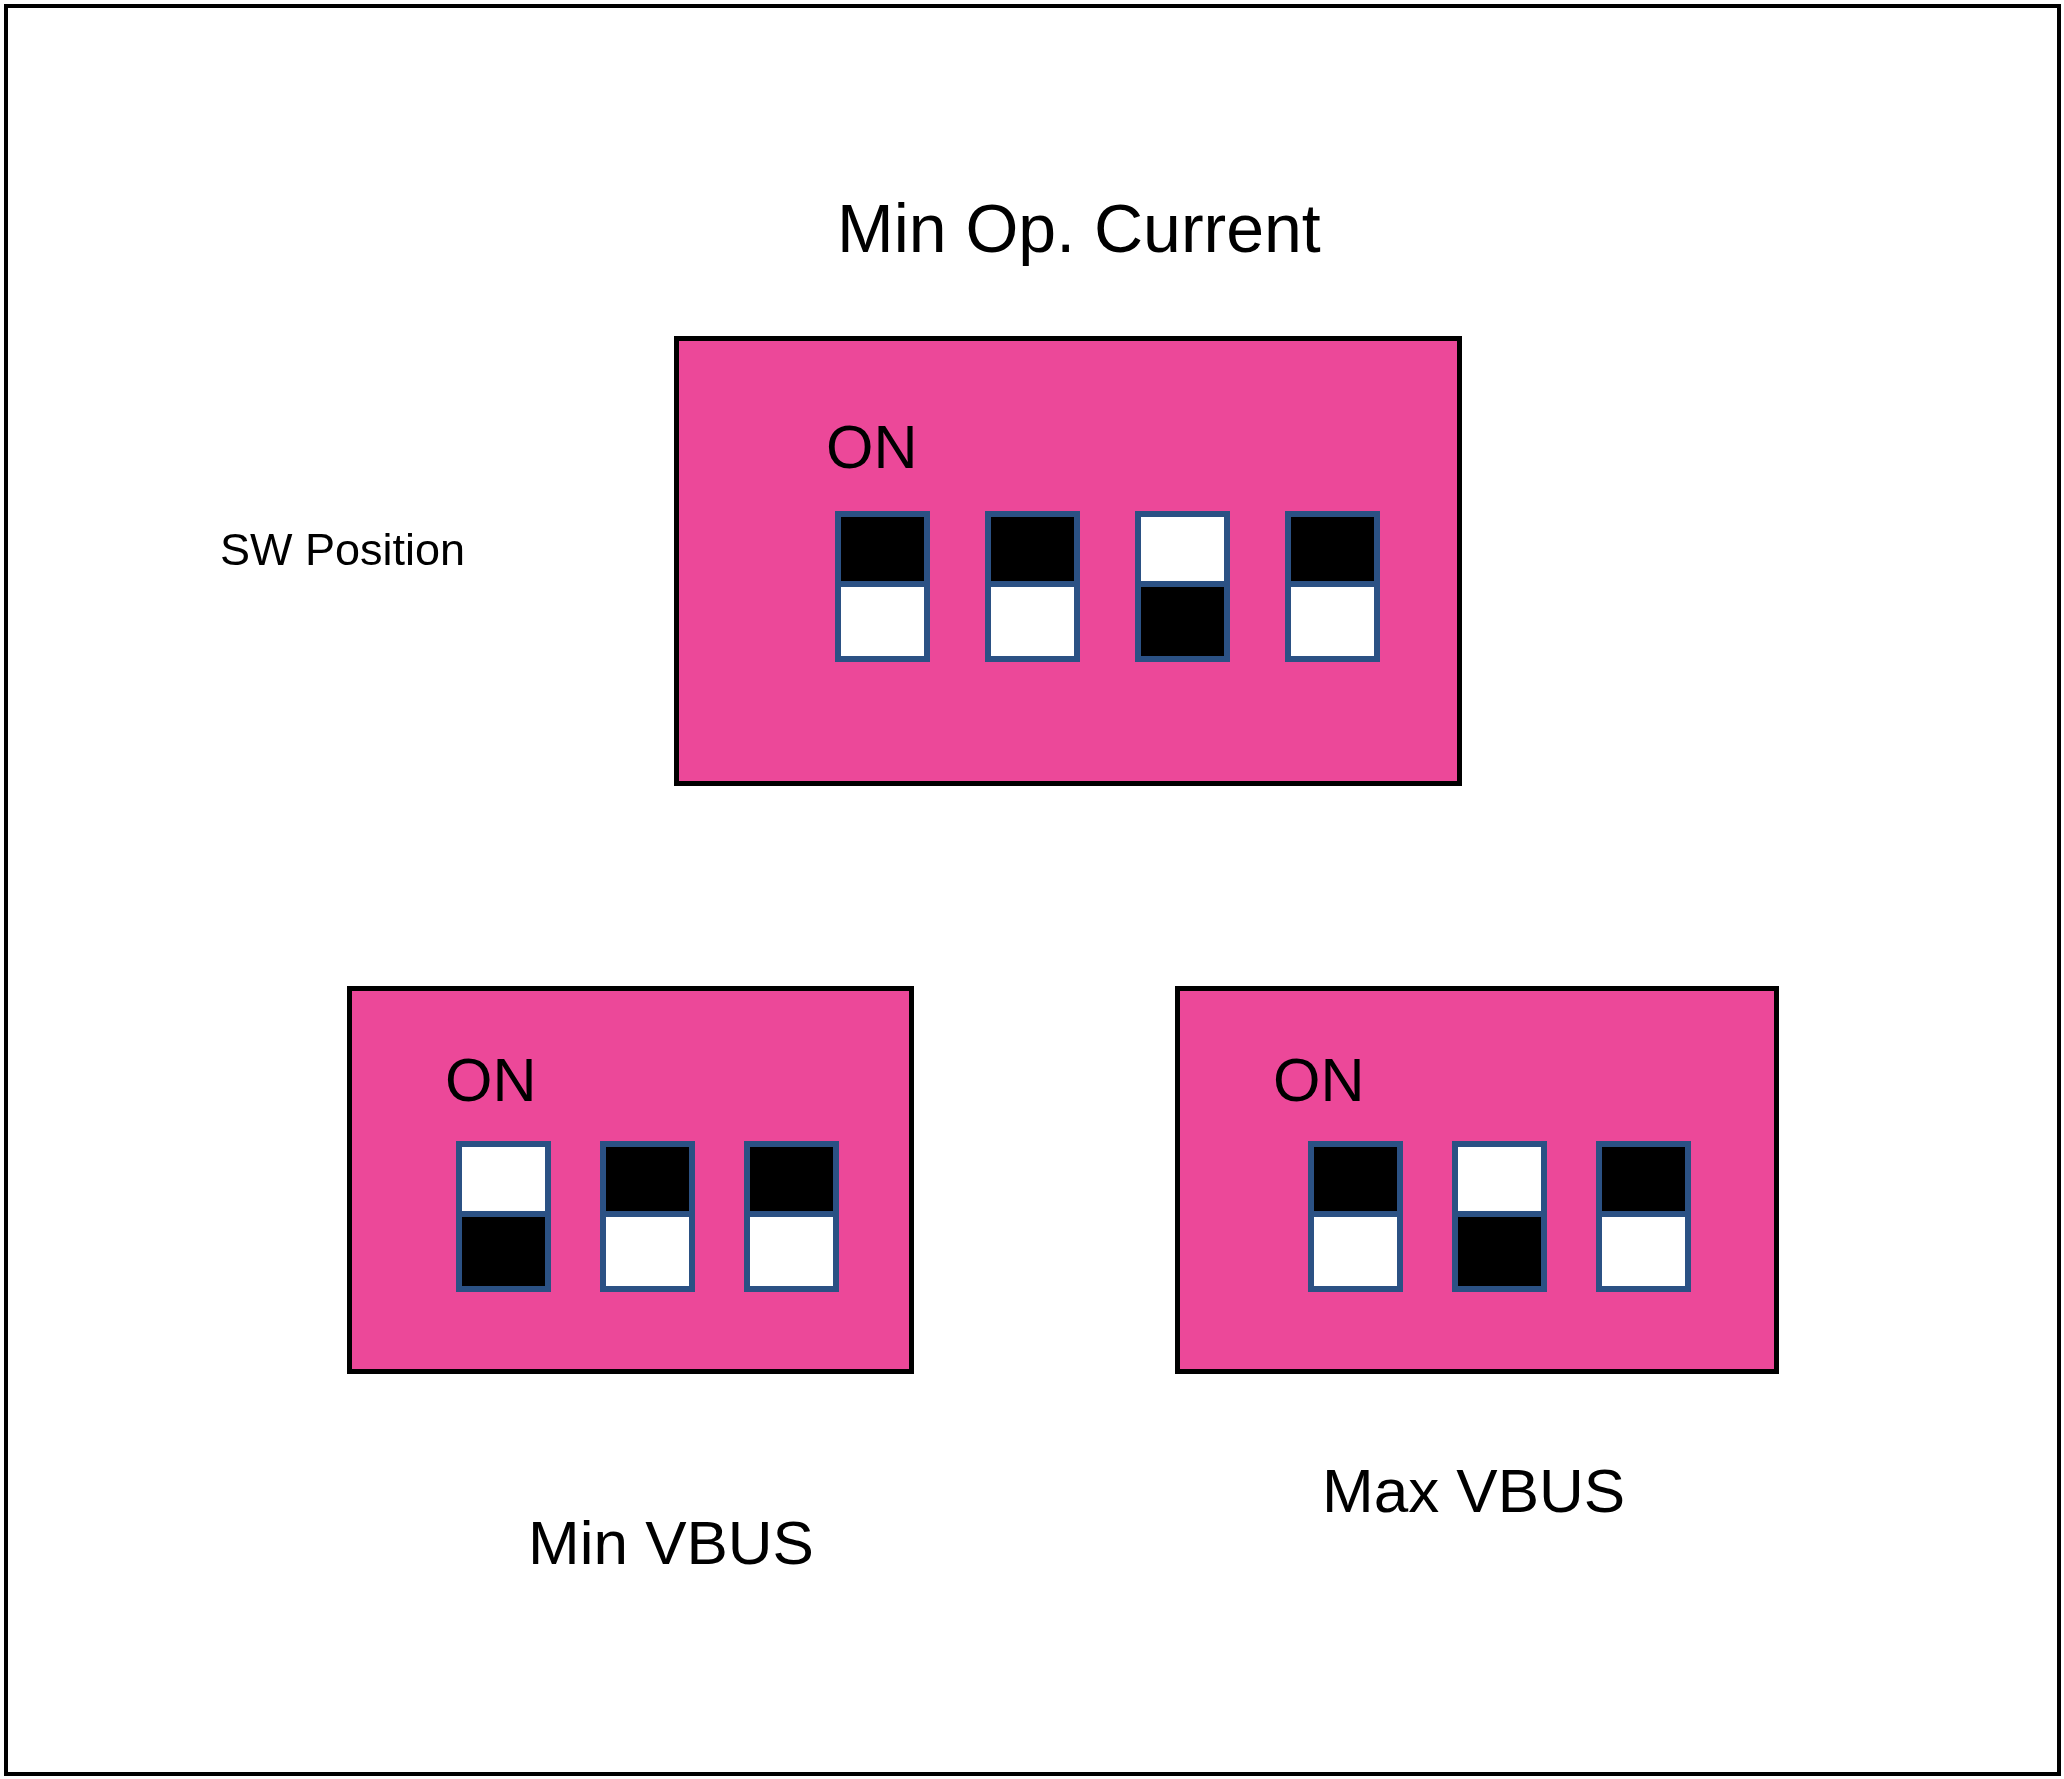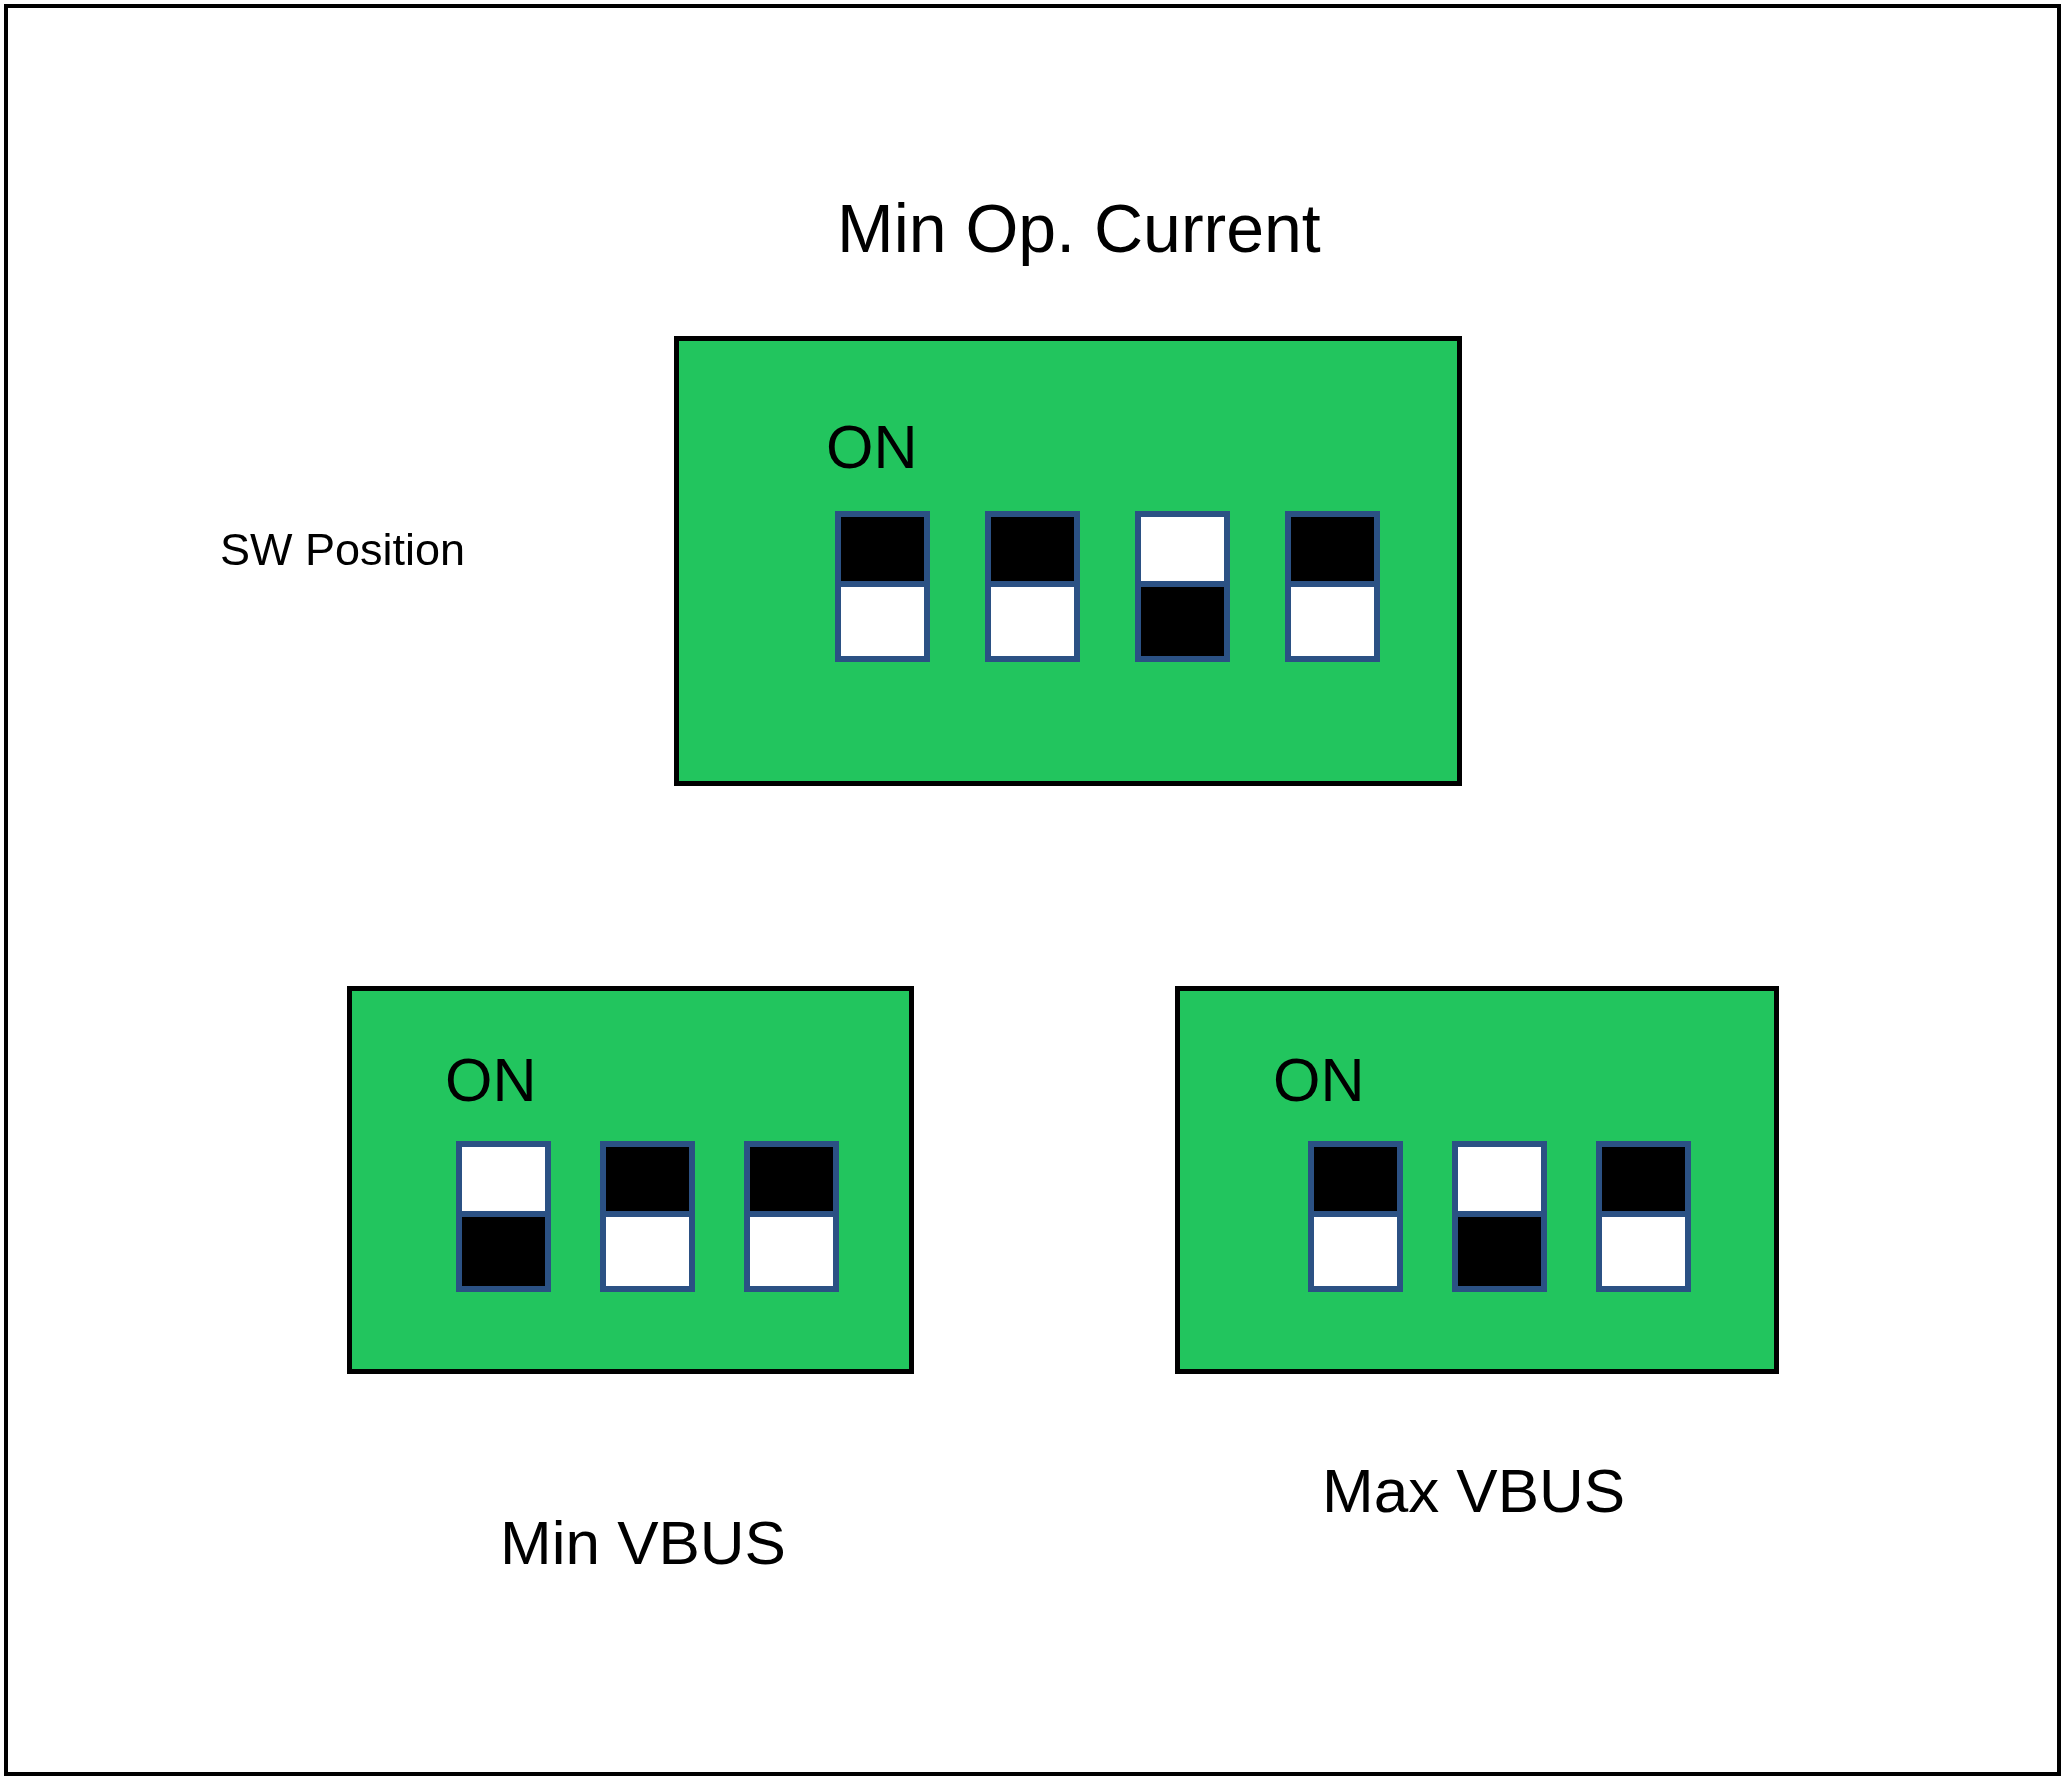--- a/index.html
+++ b/index.html
@@ -58,21 +58,21 @@
     font-size: 61px;
     color: #000000;
     line-height: 1;
     white-space: nowrap;
   }
 
   
   .sw-box {
     position: absolute;
     border: 5.7px solid #000000;
-    background: #22c55e;
+    background: #ec4899;
     box-sizing: border-box;
   }
 
   
   .sw-row {
     position: absolute;
     display: flex;
   }
 
   
@@ -155,21 +155,21 @@
       </div>
 
       <div class="dip-switch" style="width:95px; height:151px;">
         <div class="dip-half top filled"></div>
         <div class="dip-half bottom"></div>
       </div>
 
     </div>
   </div>
 
-  <div class="label caption-label" style="left:500px; top:1512px;">Min VBUS</div>
+  <div class="label caption-label" style="left:528px; top:1512px;">Min VBUS</div>
 
   <div class="sw-box" style="left:1175px; top:986px; width:604px; height:388px;">
 
     <div class="on-label" style="left:93px; top:59px;">ON</div>
 
     <div class="sw-row" style="left:128px; top:150px; gap:49px;">
 
       <div class="dip-switch" style="width:95px; height:151px;">
         <div class="dip-half top filled"></div>
         <div class="dip-half bottom"></div>

